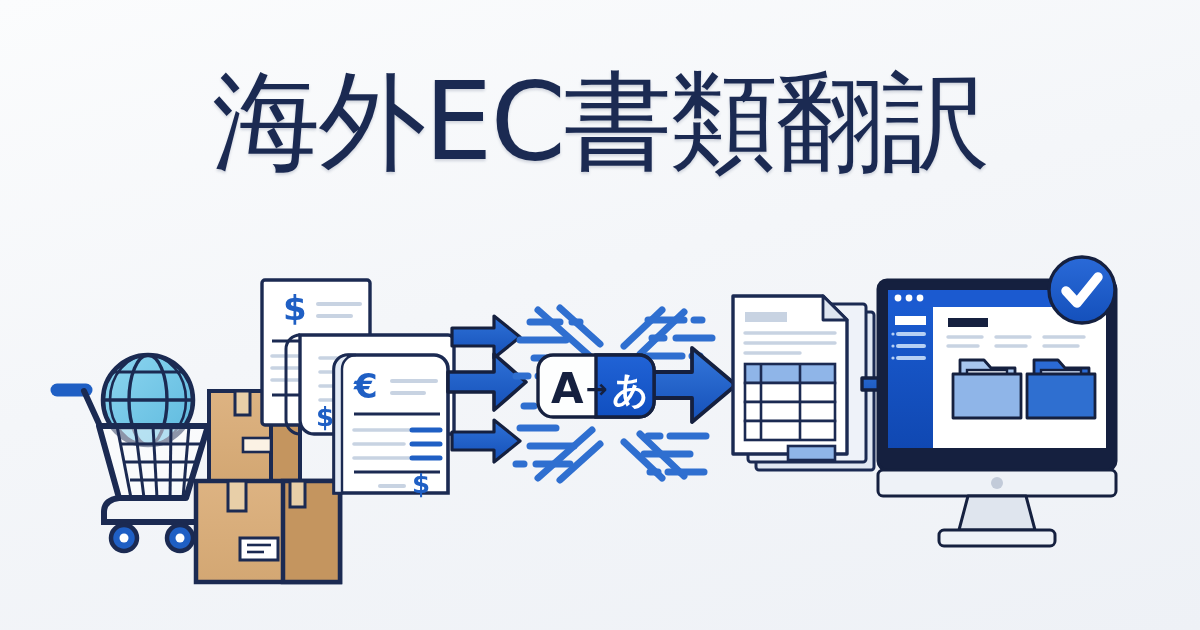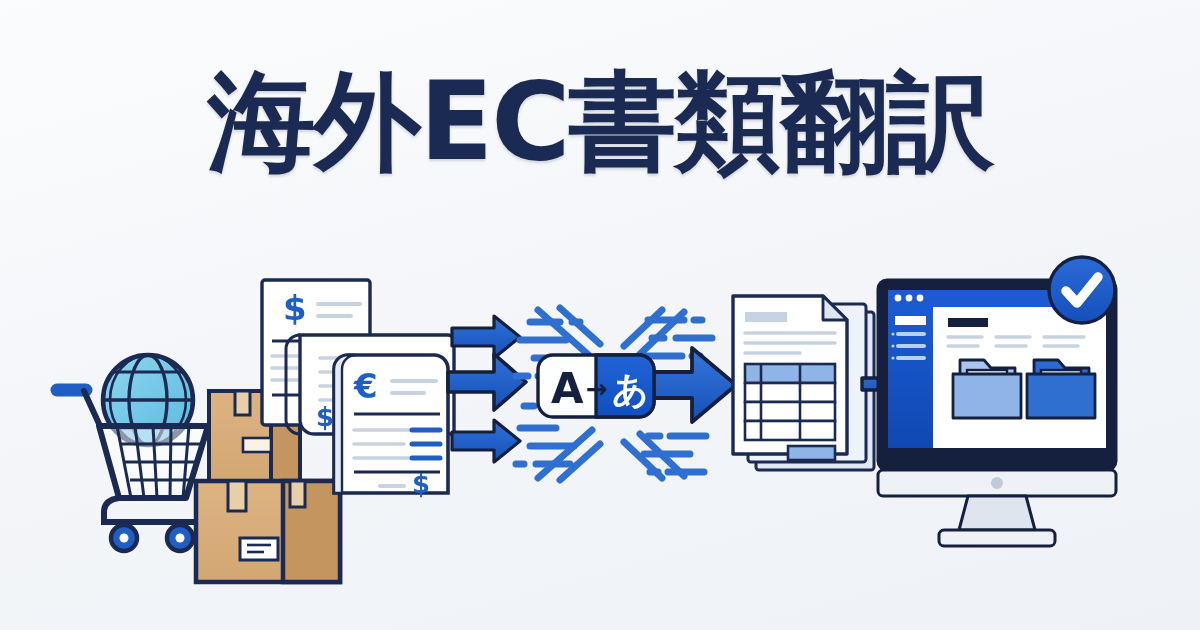--- a/index.html
+++ b/index.html
@@ -10,21 +10,21 @@
   }
   #canvas{
     position:relative;width:1200px;height:630px;
     background:linear-gradient(165deg,#fbfcfd 0%,#f4f6f9 45%,#eef1f6 100%);
     overflow:hidden;
   }
   #title{
     position:absolute;left:0;top:62px;width:1200px;
     text-align:center;
     font-family:"DejaVu Sans","Liberation Sans",sans-serif;
-    font-weight:700;
+    font-weight:400;
     font-size:108px;
     line-height:120px;
     letter-spacing:-2px;
     color:#1b2a52;
     text-shadow:0 2px 3px rgba(27,42,82,.18);
     white-space:nowrap;
   }
   #scene{position:absolute;left:0;top:250px;width:1200px;height:340px;}
   svg{display:block;}
 </style>

